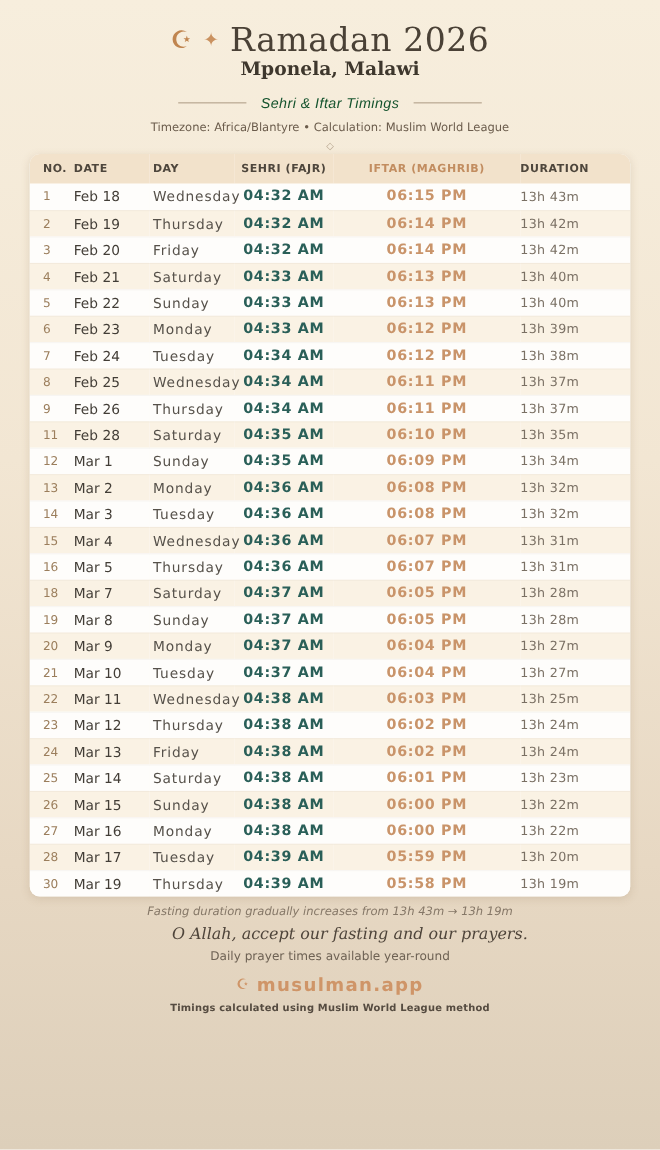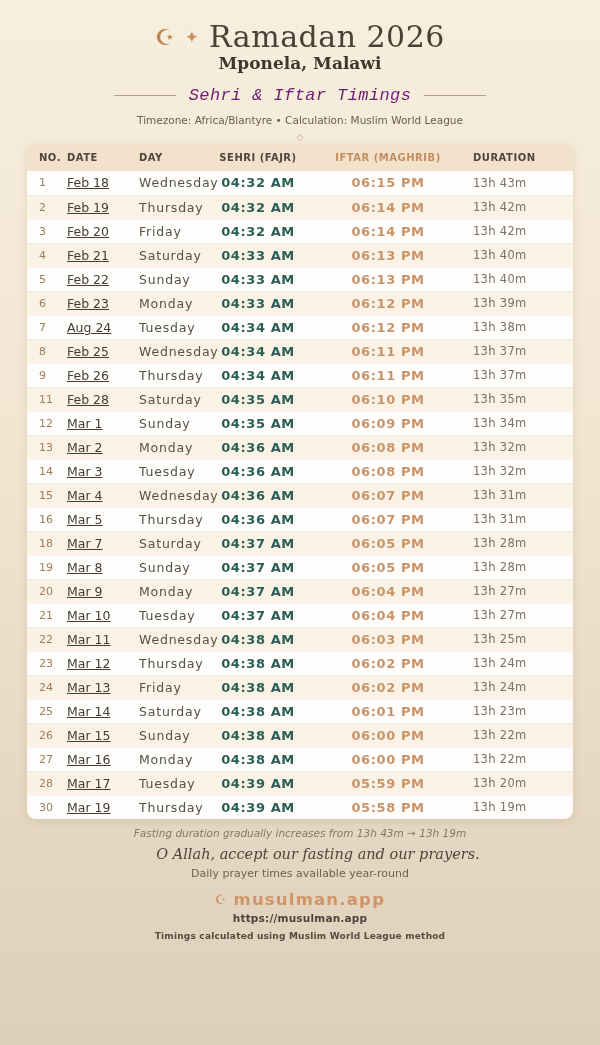--- a/index.html
+++ b/index.html
@@ -28,22 +28,22 @@
   h2 {
     font-family: "DejaVu Serif", "Liberation Serif", serif;
     font-size: 17px; font-weight: 700; color: #3e372d; margin-top: 1px;
   }
   .subtitle-row {
     display: flex; align-items: center; justify-content: center; gap: 13px;
     margin-top: 13px;
   }
   .rule { width: 62px; height: 1px; background: #b3a18a; }
   .subtitle {
-    font-family: Liberation Mono, monospace;
-    font-style: italic; font-size: 17px; color: #701a75; letter-spacing: 0.4px;
+    font-family: Liberation Sans, sans-serif;
+    font-style: italic; font-size: 13px; color: #14532d; letter-spacing: 0.4px;
   }
   .meta { margin-top: 9px; font-size: 10.5px; color: #6b5c4c; }
   .ornament { margin-top: 7px; font-size: 9px; color: #b7a68f; line-height: 1; }
 
   
   .card {
     width: 546px; margin: 2px auto 0;
     background: #fefdfb; border-radius: 9px; overflow: hidden;
     box-shadow: 0 2px 8px rgba(140, 110, 80, 0.18);
   }
@@ -65,21 +65,21 @@
   th.c-day  { padding-left: 3px; }
   th.c-sehri, th.c-iftar { text-align: center; }
   th.c-iftar { color: #c28d60; }
   th.c-dur  { text-align: center; padding-right: 48px; }
 
   tbody tr { height: 24px; background: #fefdfb; }
   tbody tr:nth-child(even) { background: #faf2e4; }
   tbody tr + tr td { border-top: 1px solid rgba(120, 100, 70, 0.05); }
   td { white-space: nowrap; }
   td.c-no   { padding-left: 12px; font-size: 11px;   color: #9b7e5c; }
-  td.c-date { padding-left: 7px;  font-size: 12.5px; color: #423d36; text-decoration: underline; }
+  td.c-date { padding-left: 7px;  font-size: 12.5px; color: #423d36; }
   td.c-day  { padding-left: 3px;  font-size: 12.5px; color: #56514a; letter-spacing: 0.8px; }
   td.c-sehri { text-align: center; font-size: 13px; font-weight: 700; color: #2a5f58; letter-spacing: 0.6px; }
   td.c-iftar { text-align: center; font-size: 13px; font-weight: 700; color: #c9946a; letter-spacing: 0.6px; }
   td.c-dur   { text-align: center; padding-right: 68px; font-size: 11.5px; color: #7a7064; letter-spacing: 0.3px; }
 
   
   footer { text-align: center; }
   .note {
     margin-top: 8px; font-style: italic; font-size: 10.5px; color: #857767;
   }
@@ -189,21 +189,21 @@
       <td class="c-no">6</td>
       <td class="c-date">Feb 23</td>
       <td class="c-day">Monday</td>
       <td class="c-sehri">04:33 AM</td>
       <td class="c-iftar">06:12 PM</td>
       <td class="c-dur">13h 39m</td>
     </tr>
 
     <tr>
       <td class="c-no">7</td>
-      <td class="c-date">Aug 24</td>
+      <td class="c-date">Feb 24</td>
       <td class="c-day">Tuesday</td>
       <td class="c-sehri">04:34 AM</td>
       <td class="c-iftar">06:12 PM</td>
       <td class="c-dur">13h 38m</td>
     </tr>
 
     <tr>
       <td class="c-no">8</td>
       <td class="c-date">Feb 25</td>
       <td class="c-day">Wednesday</td>
@@ -392,17 +392,16 @@
   <footer>
     <div class="note">Fasting duration gradually increases from 13h 43m → 13h 19m</div>
     <div class="dua">O Allah, accept our fasting and our prayers.</div>
     <div class="avail">Daily prayer times available year-round</div>
     <div>
       <span class="brand">
         <span class="b-icon">☪</span>
         <span>musulman.app</span>
       </span>
     </div>
-    <div class="url">https://musulman.app</div>
     <div class="method">Timings calculated using Muslim World League method</div>
   </footer>
 
 </div>
 
 </body></html>

